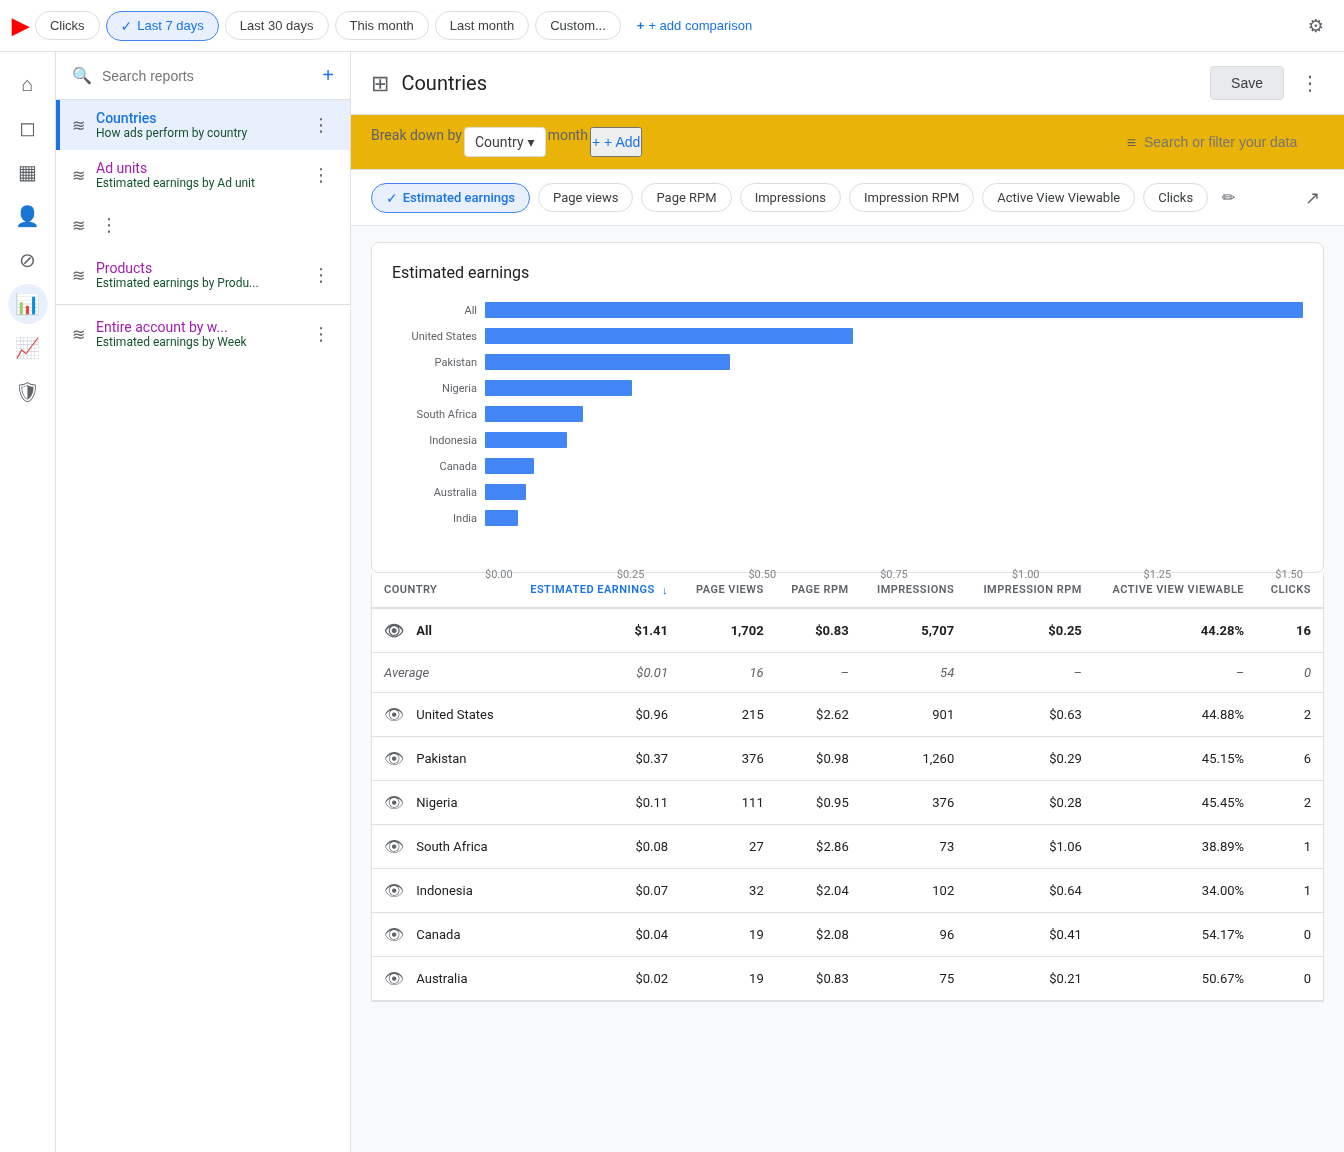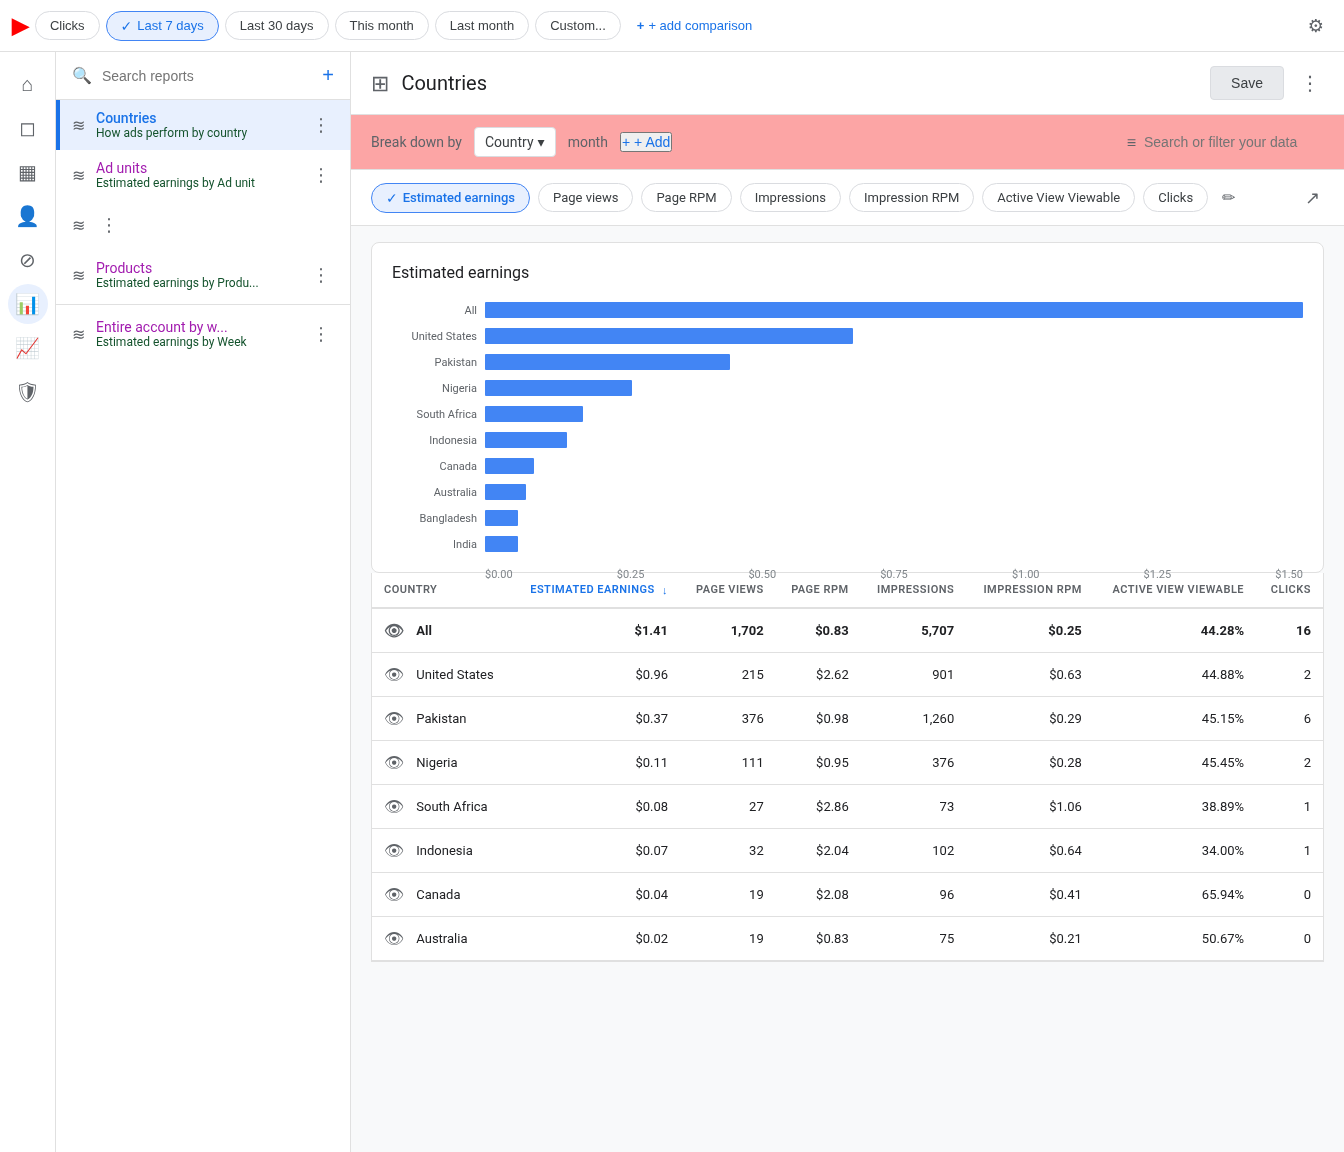--- a/index.html
+++ b/index.html
@@ -79,22 +79,22 @@
     }
     .page-header-title { font-size: 20px; color: #202124; font-weight: 400; flex: 1; }
     .save-btn {
       padding: 8px 20px; border-radius: 4px; border: 1px solid #dadce0;
       background: #e8eaed; color: #3c4043; font-size: 14px; cursor: pointer;
     }
     .more-btn { color: #5f6368; font-size: 20px; cursor: pointer; padding: 4px; border: none; background: transparent; }
 
     
     .filter-bar {
-      display: flex; align-items: center; padding: 12px 20px; gap: 12px;
-      background: #fca5a5; border-bottom: 1px solid #e0e0e0; flex-wrap: wrap;
+      display: flex; padding: 12px 20px; gap: 2px;
+      background: #eab308; border-bottom: 1px solid #e0e0e0; flex-wrap: wrap;
     }
     .filter-label { font-size: 14px; color: #5f6368; }
     .filter-select {
       display: flex; align-items: center; gap: 4px; padding: 6px 10px;
       border: 1px solid #dadce0; border-radius: 4px; cursor: pointer; font-size: 14px; color: #3c4043;
       background: #fff;
     }
     .filter-add { color: #1a73e8; font-size: 14px; cursor: pointer; display: flex; align-items: center; gap: 4px; }
     .filter-right { margin-left: auto; display: flex; align-items: center; gap: 8px; }
     .filter-search { border: none; outline: none; font-size: 14px; color: #5f6368; background: transparent; width: 180px; }
@@ -332,26 +332,20 @@
             <div class="bar-row">
               <div class="bar-label">Canada</div>
               <div class="bar-track">
                 <div class="bar-fill" style="width: 6%;"></div>
               </div>
             </div>
             <div class="bar-row">
               <div class="bar-label">Australia</div>
               <div class="bar-track">
                 <div class="bar-fill" style="width: 5%;"></div>
-              </div>
-            </div>
-            <div class="bar-row">
-              <div class="bar-label">Bangladesh</div>
-              <div class="bar-track">
-                <div class="bar-fill" style="width: 4%;"></div>
               </div>
             </div>
             <div class="bar-row">
               <div class="bar-label">India</div>
               <div class="bar-track">
                 <div class="bar-fill" style="width: 4%;"></div>
               </div>
             </div>
           </div>
         <div class="chart-xaxis" id="chart-xaxis">
@@ -394,20 +388,34 @@
                 </div>
               </td>
               <td>$1.41</td>
               <td>1,702</td>
               <td>$0.83</td>
               <td>5,707</td>
               <td>$0.25</td>
               <td>44.28%</td>
               <td>16</td>
             </tr>
+            <tr class="italic-row">
+              <td>
+                <div class="country-col">
+                  <span>Average</span>
+                </div>
+              </td>
+              <td>$0.01</td>
+              <td>16</td>
+              <td>–</td>
+              <td>54</td>
+              <td>–</td>
+              <td>–</td>
+              <td>0</td>
+            </tr>
             <tr>
               <td>
                 <div class="country-col">
                   <span class="eye-icon">👁</span>
                   <span>United States</span>
                 </div>
               </td>
               <td>$0.96</td>
               <td>215</td>
               <td>$2.62</td>
@@ -481,21 +489,21 @@
                 <div class="country-col">
                   <span class="eye-icon">👁</span>
                   <span>Canada</span>
                 </div>
               </td>
               <td>$0.04</td>
               <td>19</td>
               <td>$2.08</td>
               <td>96</td>
               <td>$0.41</td>
-              <td>65.94%</td>
+              <td>54.17%</td>
               <td>0</td>
             </tr>
             <tr>
               <td>
                 <div class="country-col">
                   <span class="eye-icon">👁</span>
                   <span>Australia</span>
                 </div>
               </td>
               <td>$0.02</td>

